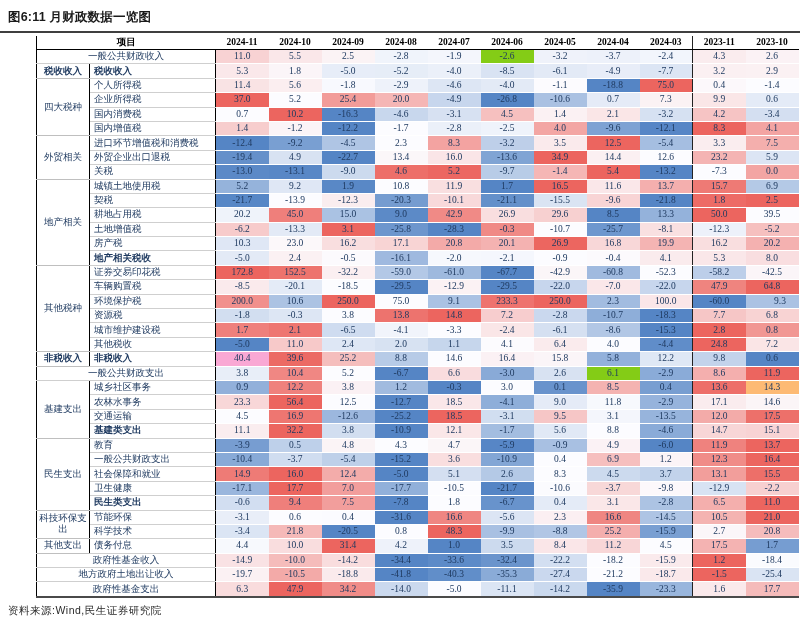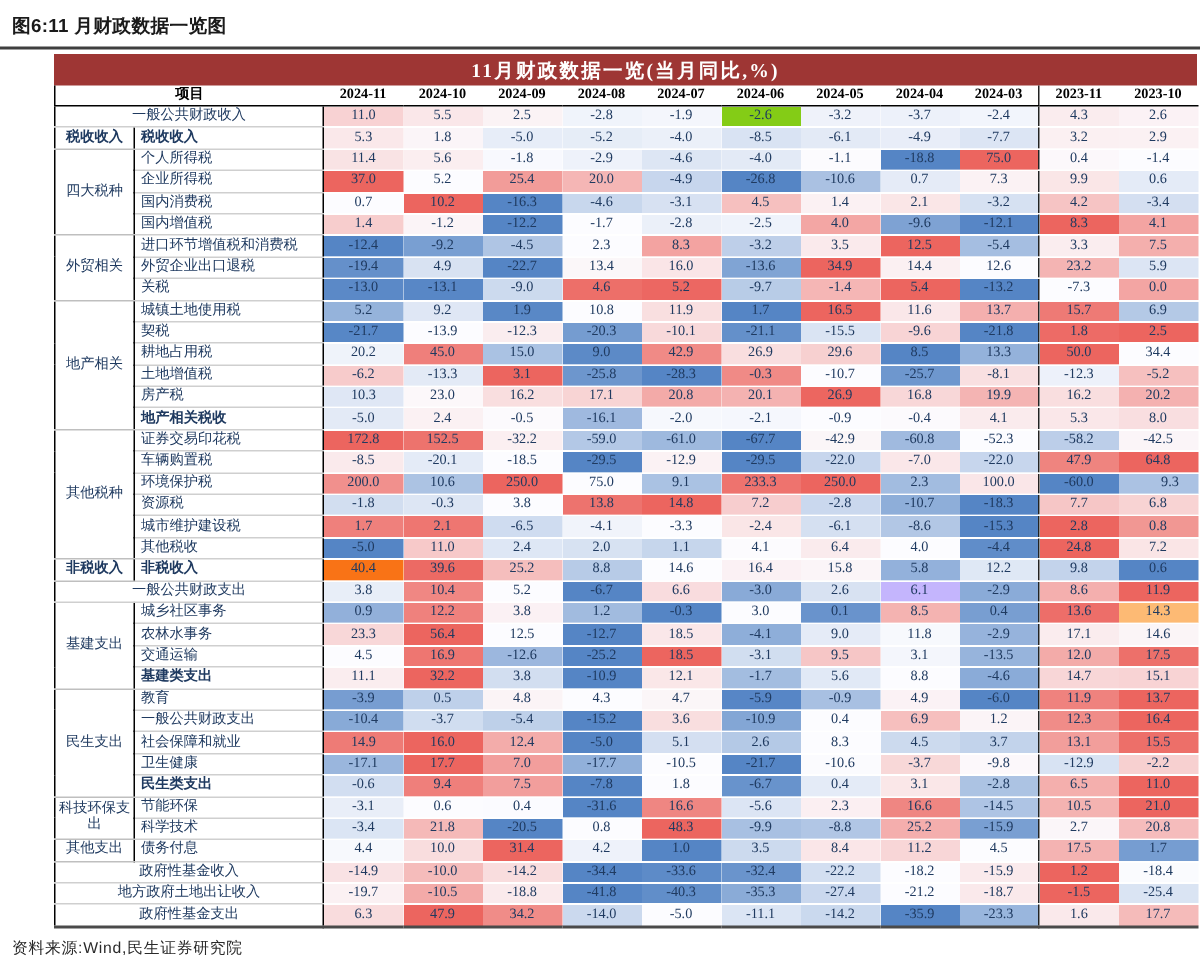--- a/index.html
+++ b/index.html
@@ -51,21 +51,20 @@
     font-size:10.5px;color:#2a2a2a;margin:6px 0 0 8px;letter-spacing:.5px;
   }
 </style>
 </head>
 <body>
 
 <div class="fig-title">图6:11 月财政数据一览图</div>
 <div class="title-rule"></div>
 
 <div class="table-wrap">
-  <div class="caption">11月财政数据一览(当月同比,%)</div>
   <table class="bottom-rule">
     <colgroup>
       <col class="c-group">
         <col class="c-name">
       <col class="c-val">
         <col class="c-val">
         <col class="c-val">
         <col class="c-val">
       <col class="c-val">
         <col class="c-val">
@@ -255,21 +254,21 @@
           <td class="num" style="background: rgb(239, 243, 250);">20.2</td>
           <td class="num" style="background: rgb(239, 127, 123);">45.0</td>
           <td class="num" style="background: rgb(170, 194, 227);">15.0</td>
           <td class="num" style="background: rgb(92, 138, 199);">9.0</td>
           <td class="num" style="background: rgb(240, 138, 134);">42.9</td>
           <td class="num" style="background: rgb(249, 222, 223);">26.9</td>
           <td class="num" style="background: rgb(247, 208, 208);">29.6</td>
           <td class="num" style="background: rgb(85, 133, 197);">8.5</td>
           <td class="num" style="background: rgb(148, 178, 219);">13.3</td>
           <td class="num sep" style="background: rgb(236, 101, 95);">50.0</td>
-          <td class="num" style="background: rgb(252, 252, 255);">34.4</td>
+          <td class="num" style="background: rgb(252, 252, 255);">39.5</td>
         </tr>
         <tr>
           <td class="lbl">土地增值税</td>
           <td class="num" style="background: rgb(247, 203, 203);">-6.2</td>
           <td class="num" style="background: rgb(227, 234, 246);">-13.3</td>
           <td class="num" style="background: rgb(236, 101, 95);">3.1</td>
           <td class="num" style="background: rgb(109, 150, 205);">-25.8</td>
           <td class="num" style="background: rgb(85, 133, 197);">-28.3</td>
           <td class="num" style="background: rgb(240, 138, 134);">-0.3</td>
           <td class="num" style="background: rgb(252, 252, 255);">-10.7</td>
@@ -387,42 +386,42 @@
           <td class="num" style="background: rgb(252, 251, 254);">4.1</td>
           <td class="num" style="background: rgb(250, 235, 237);">6.4</td>
           <td class="num" style="background: rgb(252, 252, 255);">4.0</td>
           <td class="num" style="background: rgb(96, 141, 201);">-4.4</td>
           <td class="num sep" style="background: rgb(236, 101, 95);">24.8</td>
           <td class="num" style="background: rgb(250, 229, 230);">7.2</td>
         </tr>
         <tr class="section boldrow">
           <td rowspan="1" class="grp" style="font-weight: bold;">非税收入</td>
           <td class="lbl">非税收入</td>
-          <td class="num" style="background: #f97316;">40.4</td>
+          <td class="num" style="background: #f9a8d4;">40.4</td>
           <td class="num" style="background: rgb(236, 106, 100);">39.6</td>
           <td class="num" style="background: rgb(245, 190, 189);">25.2</td>
           <td class="num" style="background: rgb(183, 203, 231);">8.8</td>
           <td class="num" style="background: rgb(252, 252, 255);">14.6</td>
           <td class="num" style="background: rgb(251, 241, 244);">16.4</td>
           <td class="num" style="background: rgb(251, 245, 248);">15.8</td>
           <td class="num" style="background: rgb(147, 177, 219);">5.8</td>
           <td class="num" style="background: rgb(223, 232, 245);">12.2</td>
           <td class="num sep" style="background: rgb(195, 211, 235);">9.8</td>
           <td class="num" style="background: rgb(85, 133, 197);">0.6</td>
         </tr>
         <tr class="section">
           <td colspan="2" class="lbl merged">一般公共财政支出</td>
           <td class="num" style="background: rgb(232, 238, 248);">3.8</td>
           <td class="num" style="background: rgb(240, 135, 131);">10.4</td>
           <td class="num" style="background: rgb(252, 252, 255);">5.2</td>
           <td class="num" style="background: rgb(85, 133, 197);">-6.7</td>
           <td class="num" style="background: rgb(249, 220, 222);">6.6</td>
           <td class="num" style="background: rgb(137, 170, 215);">-3.0</td>
           <td class="num" style="background: rgb(216, 226, 242);">2.6</td>
-          <td class="num" style="background: #c4b5fd;">6.1</td>
+          <td class="num" style="background: #84cc16;">6.1</td>
           <td class="num" style="background: rgb(138, 171, 216);">-2.9</td>
           <td class="num sep" style="background: rgb(244, 175, 174);">8.6</td>
           <td class="num" style="background: rgb(236, 101, 95);">11.9</td>
         </tr>
         <tr class="section">
           <td rowspan="4" class="grp">基建支出</td>
           <td class="lbl">城乡社区事务</td>
           <td class="num" style="background: rgb(146, 176, 218);">0.9</td>
           <td class="num" style="background: rgb(239, 129, 125);">12.2</td>
           <td class="num" style="background: rgb(251, 241, 244);">3.8</td>

